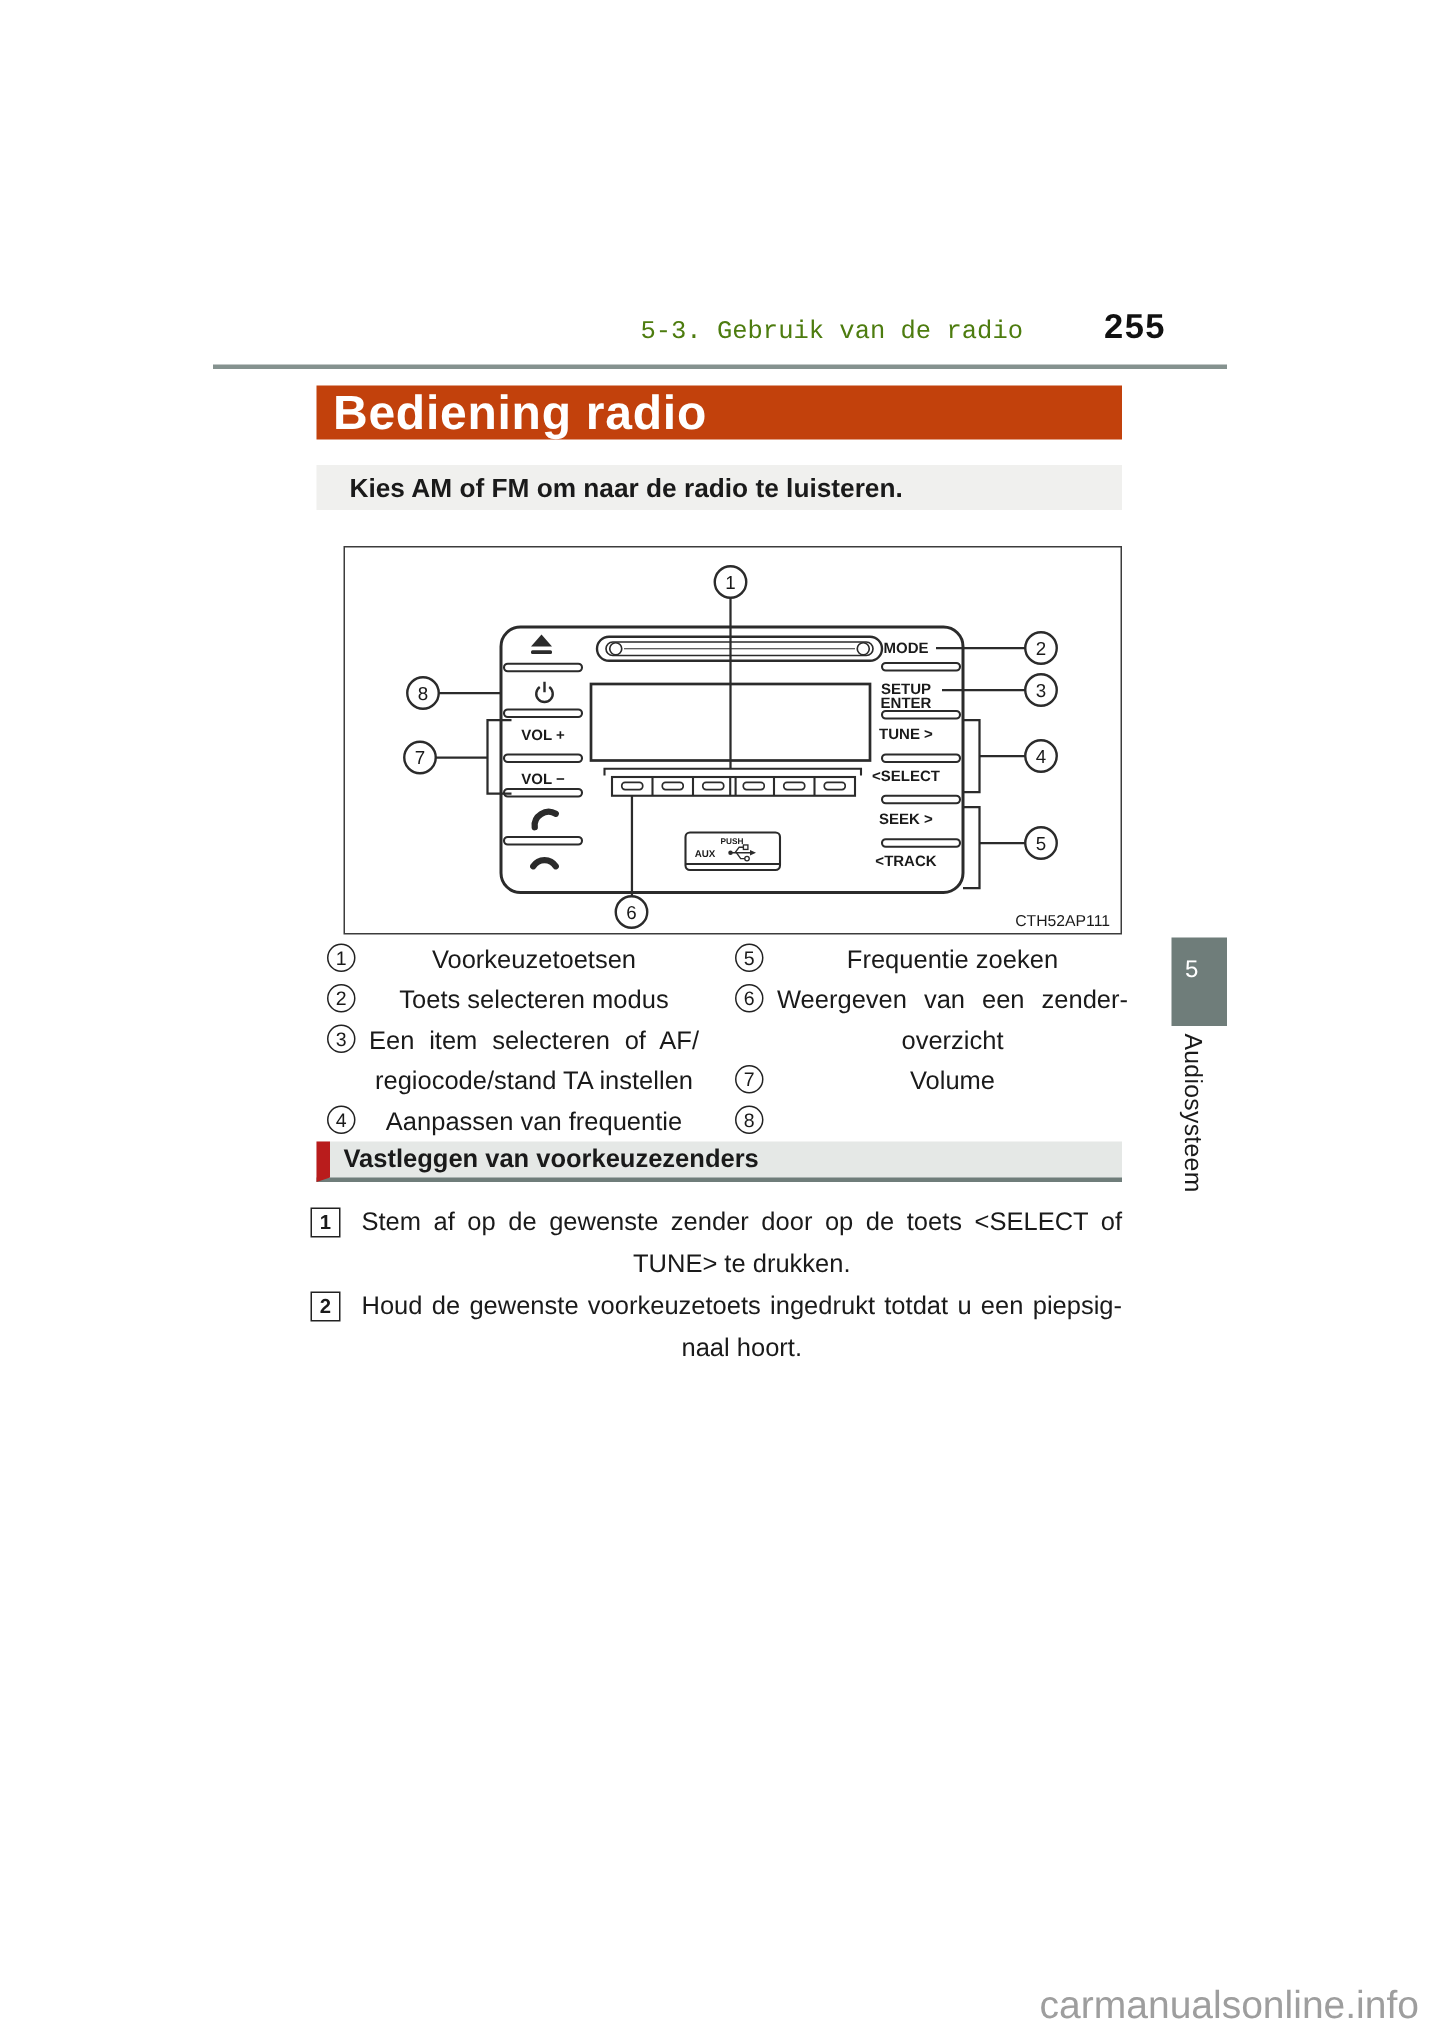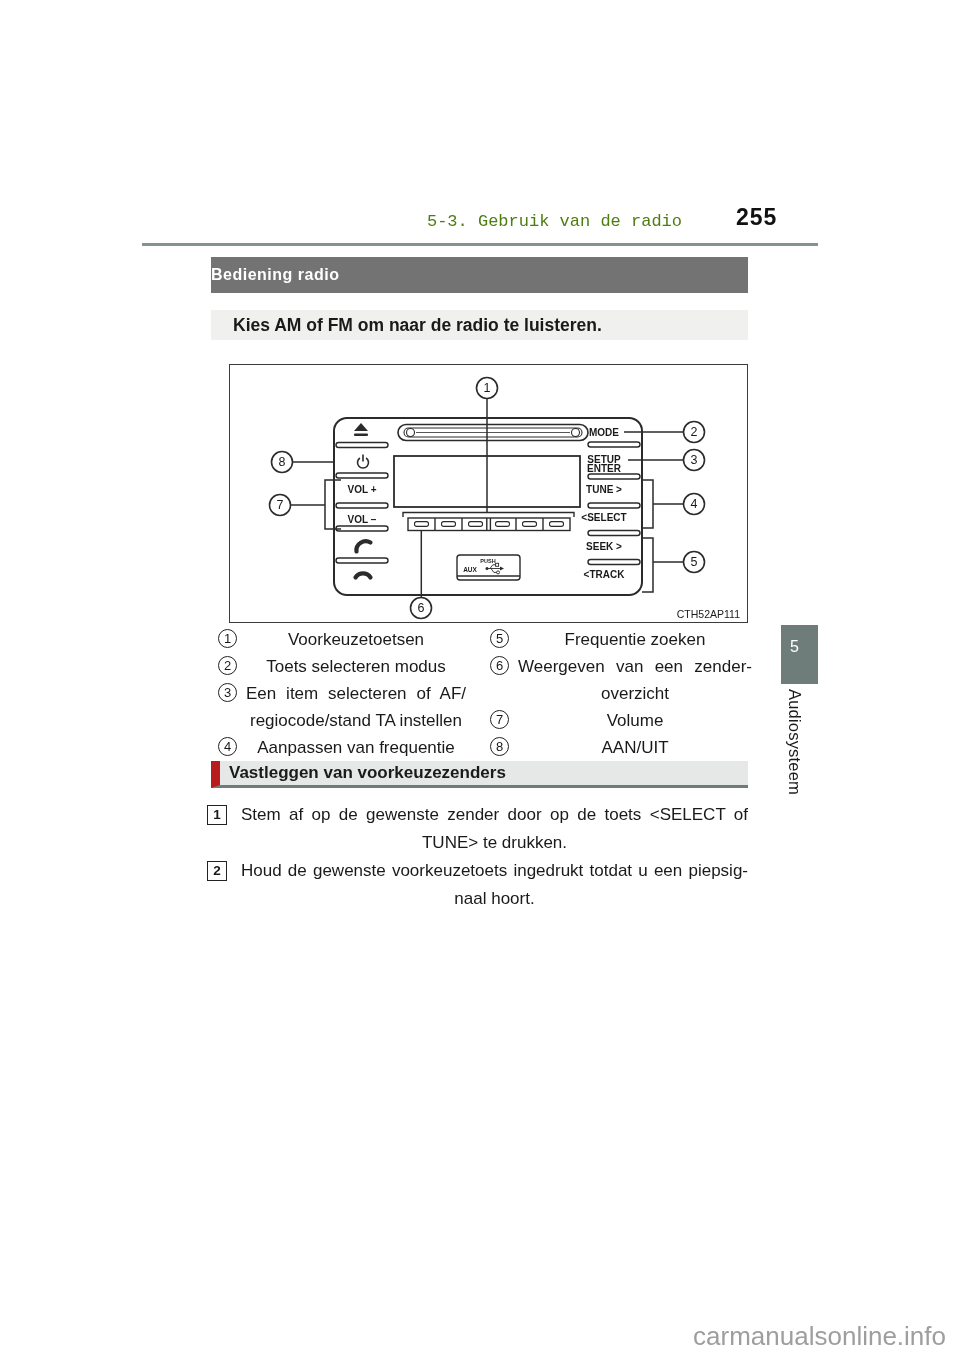--- a/index.html
+++ b/index.html
@@ -4,22 +4,22 @@
 <style>
   html,body{margin:0;padding:0;background:#fff;}
   .page{position:relative;width:960px;height:1358px;background:#ffffff;overflow:hidden;
         font-family:"Liberation Sans",sans-serif;color:#1a1a1a;}
   .abs{position:absolute;}
   
   .hdr-section{top:212px;right:278px;font-size:17px;color:#4d7c0f;font-family:Liberation Mono, monospace;}
   .hdr-num{top:204px;left:736px;font-size:23px;font-weight:bold;letter-spacing:1px;color:#111;}
   .rule{top:243px;left:142px;width:676px;height:3px;background:#85928f;}
   
-  .banner{top:257px;left:211px;width:537px;height:36px;background:#737373;color:#fff;
-          font-size:16px;font-weight:bold;line-height:36px;box-sizing:border-box;letter-spacing:.5px;}
+  .banner{top:257px;left:211px;width:537px;height:36px;background:#c2410c;color:#fff;
+          font-size:32px;font-weight:bold;line-height:36px;padding-left:11px;box-sizing:border-box;letter-spacing:.5px;}
   .intro{top:310px;left:211px;width:537px;height:30px;background:#f0f0ee;
          font-size:17.5px;font-weight:bold;line-height:30px;padding-left:22px;box-sizing:border-box;}
   
   .figure{top:364px;left:229px;width:519px;height:259px;border:1.5px solid #3c3c3c;box-sizing:border-box;background:#fff;}
   svg text{font-family:"Liberation Sans",sans-serif;fill:#1a1a1a;}
   
   .legend-col{top:626px;font-size:17px;line-height:27px;}
   .legend-left{left:218px;width:248px;}
   .legend-right{left:490px;width:262px;}
   .lg-item{display:flex;align-items:flex-start;}
@@ -220,21 +220,20 @@
         <div class="jl">Weergeven van een zender-</div>
         <div class="nw">overzicht</div>
       </div>
     </div>
     <div class="lg-item">
       <span class="cnum">7</span>
       <span class="lg-text nw">Volume</span>
     </div>
     <div class="lg-item">
       <span class="cnum">8</span>
-      <span class="lg-text nw">AAN/UIT</span>
     </div>
   </div>
 
   <div class="abs sec2-bar">Vastleggen van voorkeuzezenders</div>
 
   <div class="abs step step1">
     <span class="snum">1</span>
     <div class="stext">
       <div class="jl">Stem af op de gewenste zender door op de toets &lt;SELECT of</div>
       <div class="nw">TUNE&gt; te drukken.</div>

